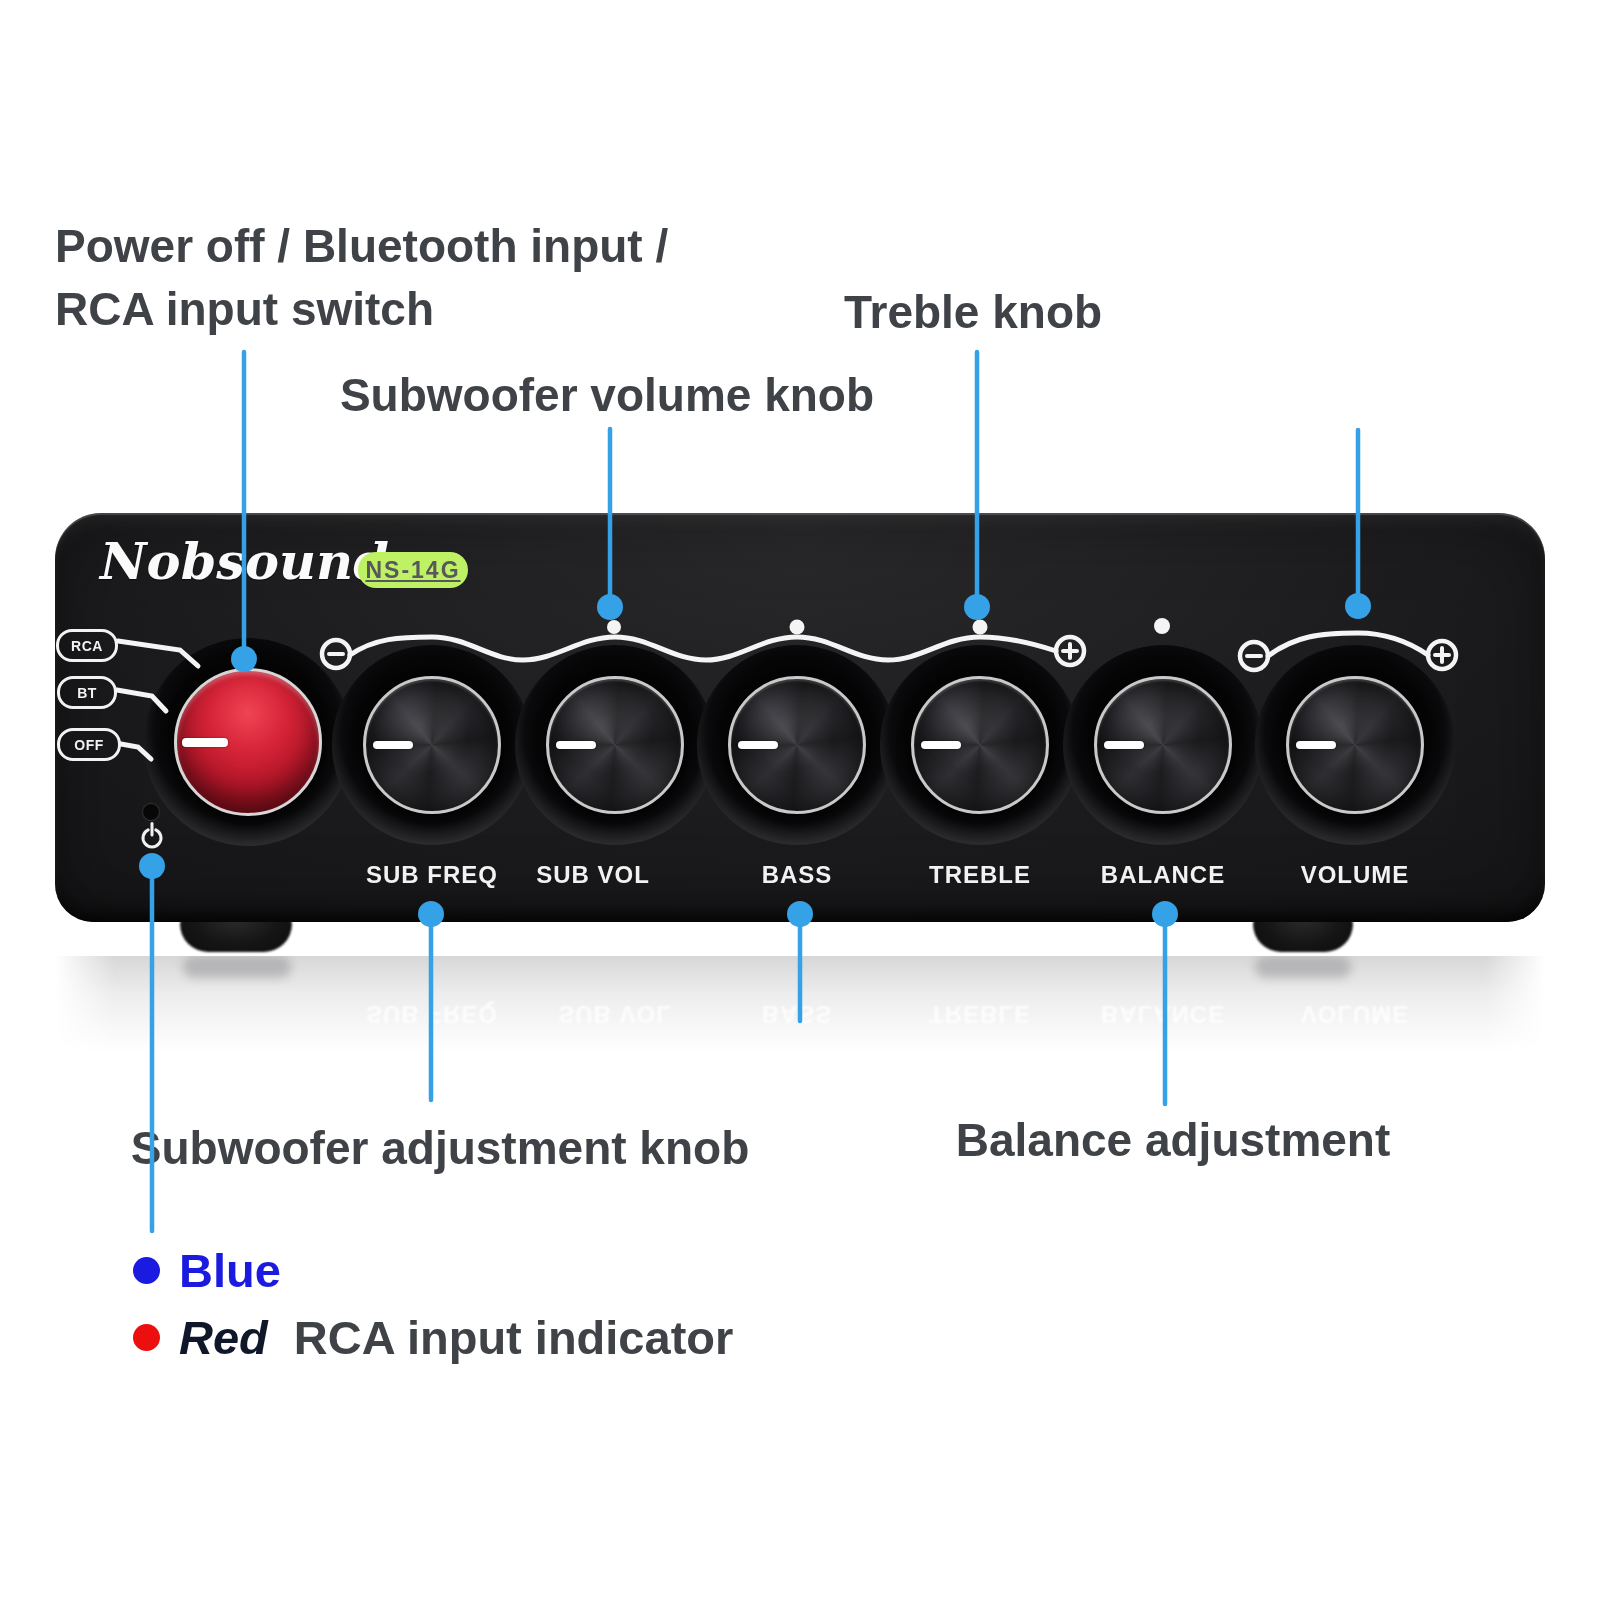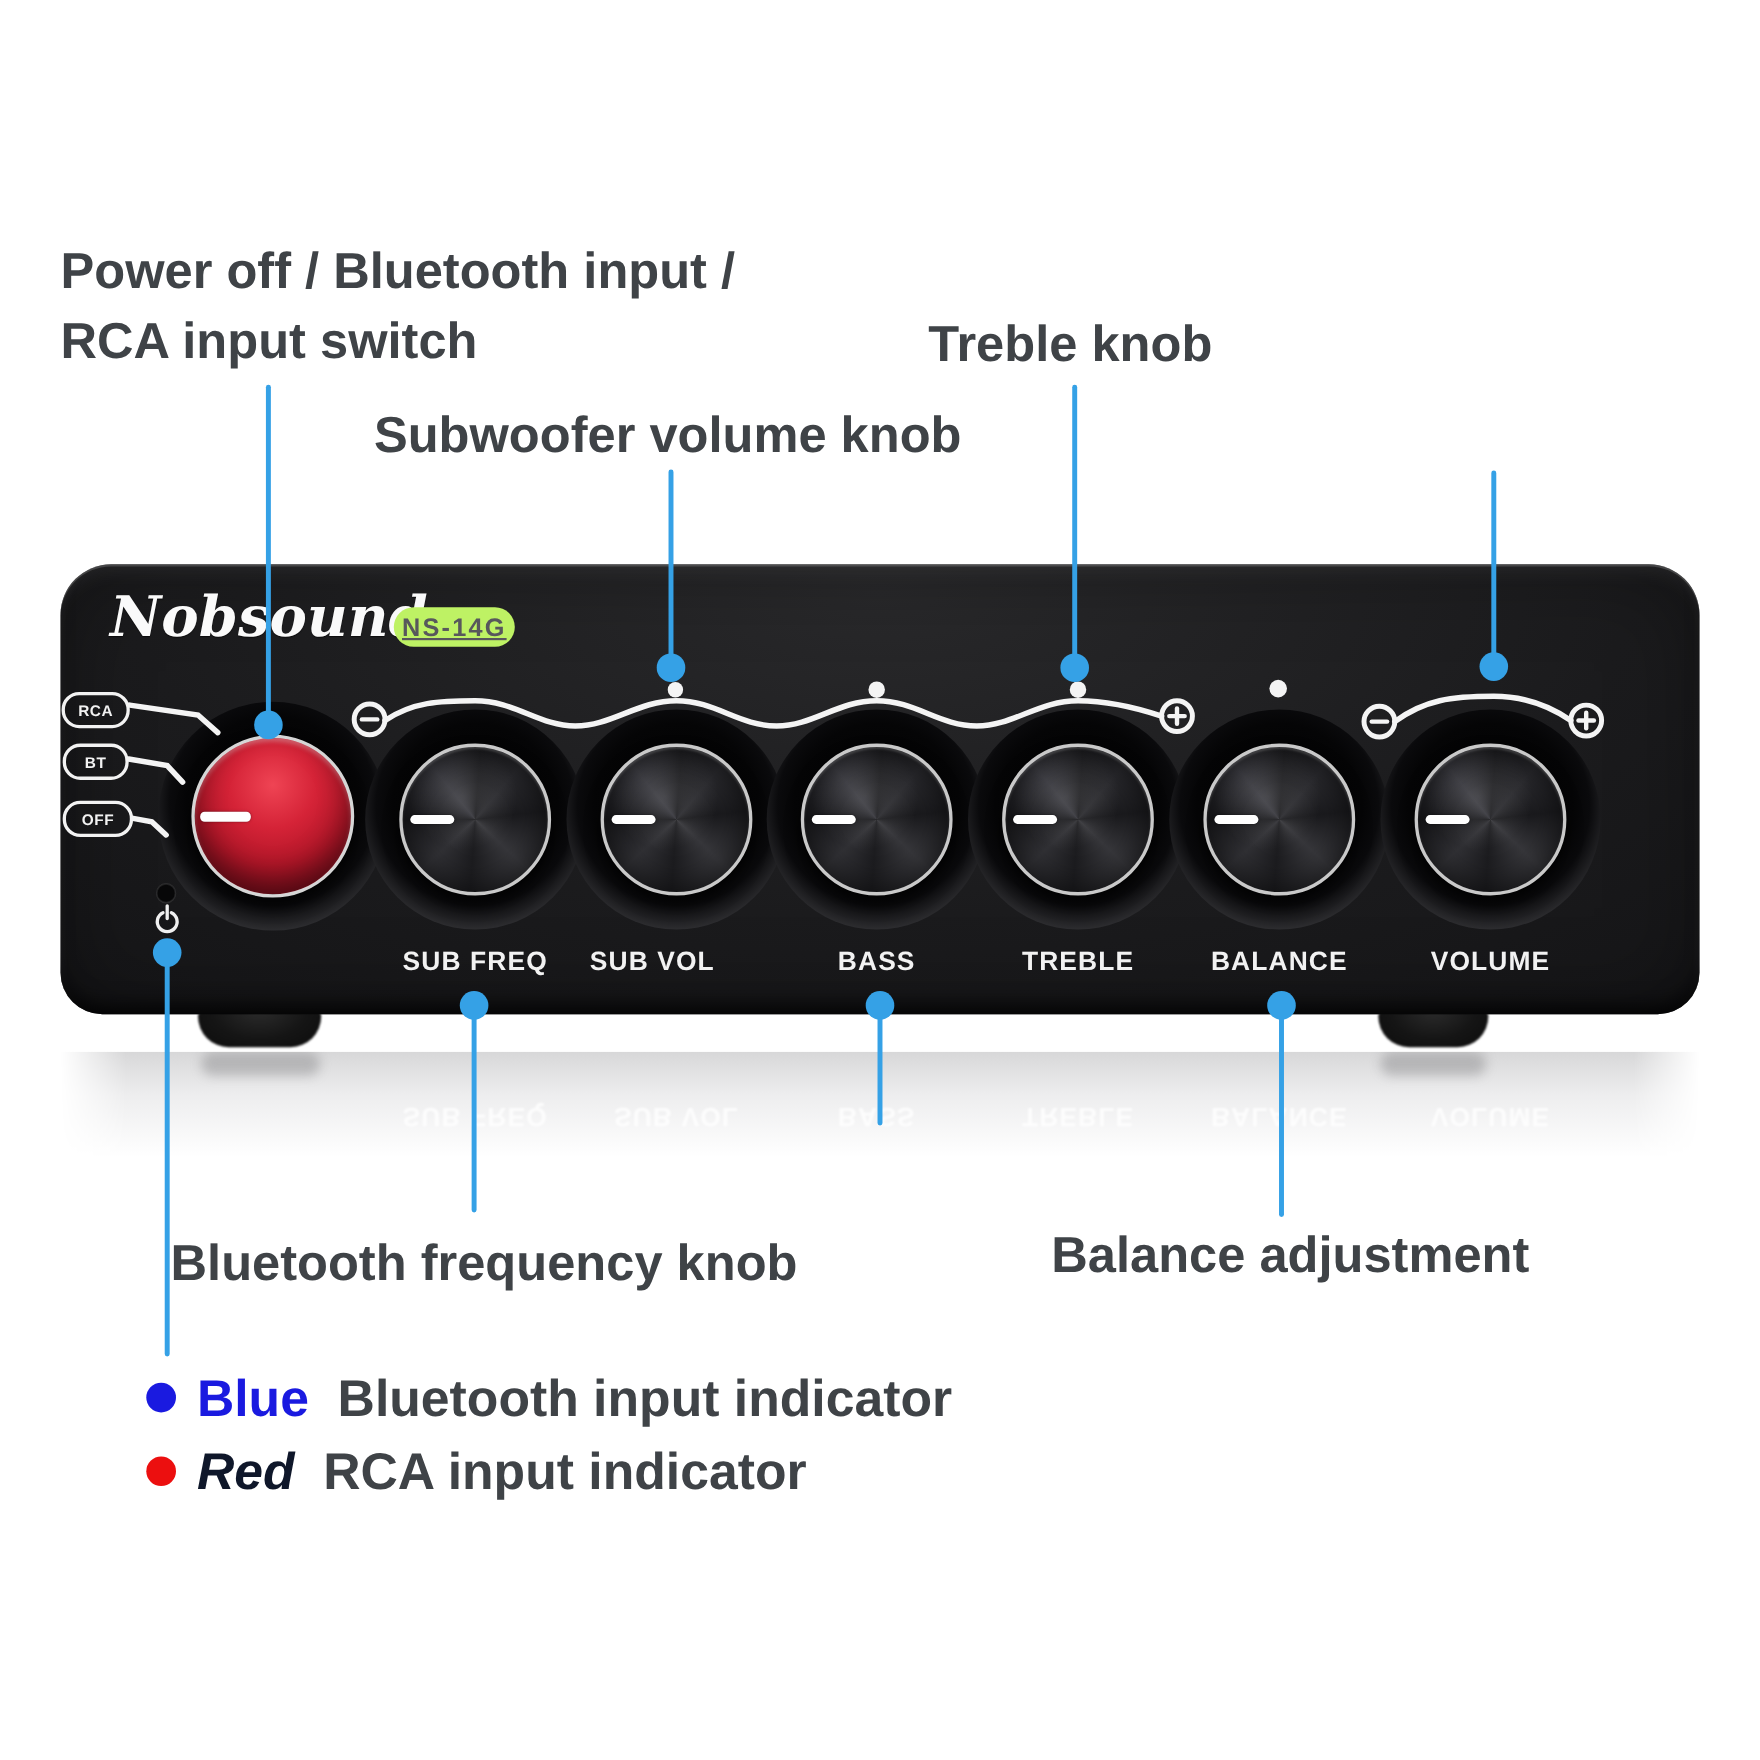--- a/index.html
+++ b/index.html
@@ -94,21 +94,21 @@
 <body>
 
 <div id="stage">
 
   <div class="lbl" id="power-label">
     <div>Power off / Bluetooth input /</div>
     <div>RCA input switch</div>
   </div>
   <div class="lbl center" style="left:607px;top:368px;">Subwoofer volume knob</div>
   <div class="lbl center" style="left:973px;top:285px;">Treble knob</div>
-  <div class="lbl center" style="left:440px;top:1121px;">Bluetooth frequency knob</div>
+  <div class="lbl center" style="left:440px;top:1121px;">Subwoofer adjustment knob</div>
   <div class="lbl center" style="left:1173px;top:1113px;">Balance adjustment</div>
 
   <div class="foot" style="left:180px;width:112px;"></div>
   <div class="foot" style="left:1253px;width:100px;"></div>
 
   <div id="reflection">
     <div class="foot-ghost" style="left:128px;width:108px;"></div>
     <div class="foot-ghost" style="left:1200px;width:96px;"></div>
     <div class="ghost" style="left:267px;">SUB FREQ</div>
     <div class="ghost" style="left:450px;">SUB VOL</div>
@@ -226,21 +226,20 @@
       <circle cx="152" cy="866" r="13"></circle>
       <circle cx="431" cy="914" r="13"></circle>
       <circle cx="800" cy="914" r="13"></circle>
       <circle cx="1165" cy="914" r="13"></circle>
     </g>
   </svg>
 
   <div class="legend-row" id="legend-blue">
     <div class="legend-dot" style="background:#1a1ae0;"></div>
     <span class="legend-word" style="color:#1a1ae0;">Blue</span>
-    <span class="legend-text">Bluetooth input indicator</span>
   </div>
   <div class="legend-row" id="legend-red">
     <div class="legend-dot" style="background:#ec0f0f;"></div>
     <span class="legend-word" style="color:#0f172a;font-style:italic;">Red</span>
     <span class="legend-text">RCA input indicator</span>
   </div>
 
 </div>
 
 </body></html>

